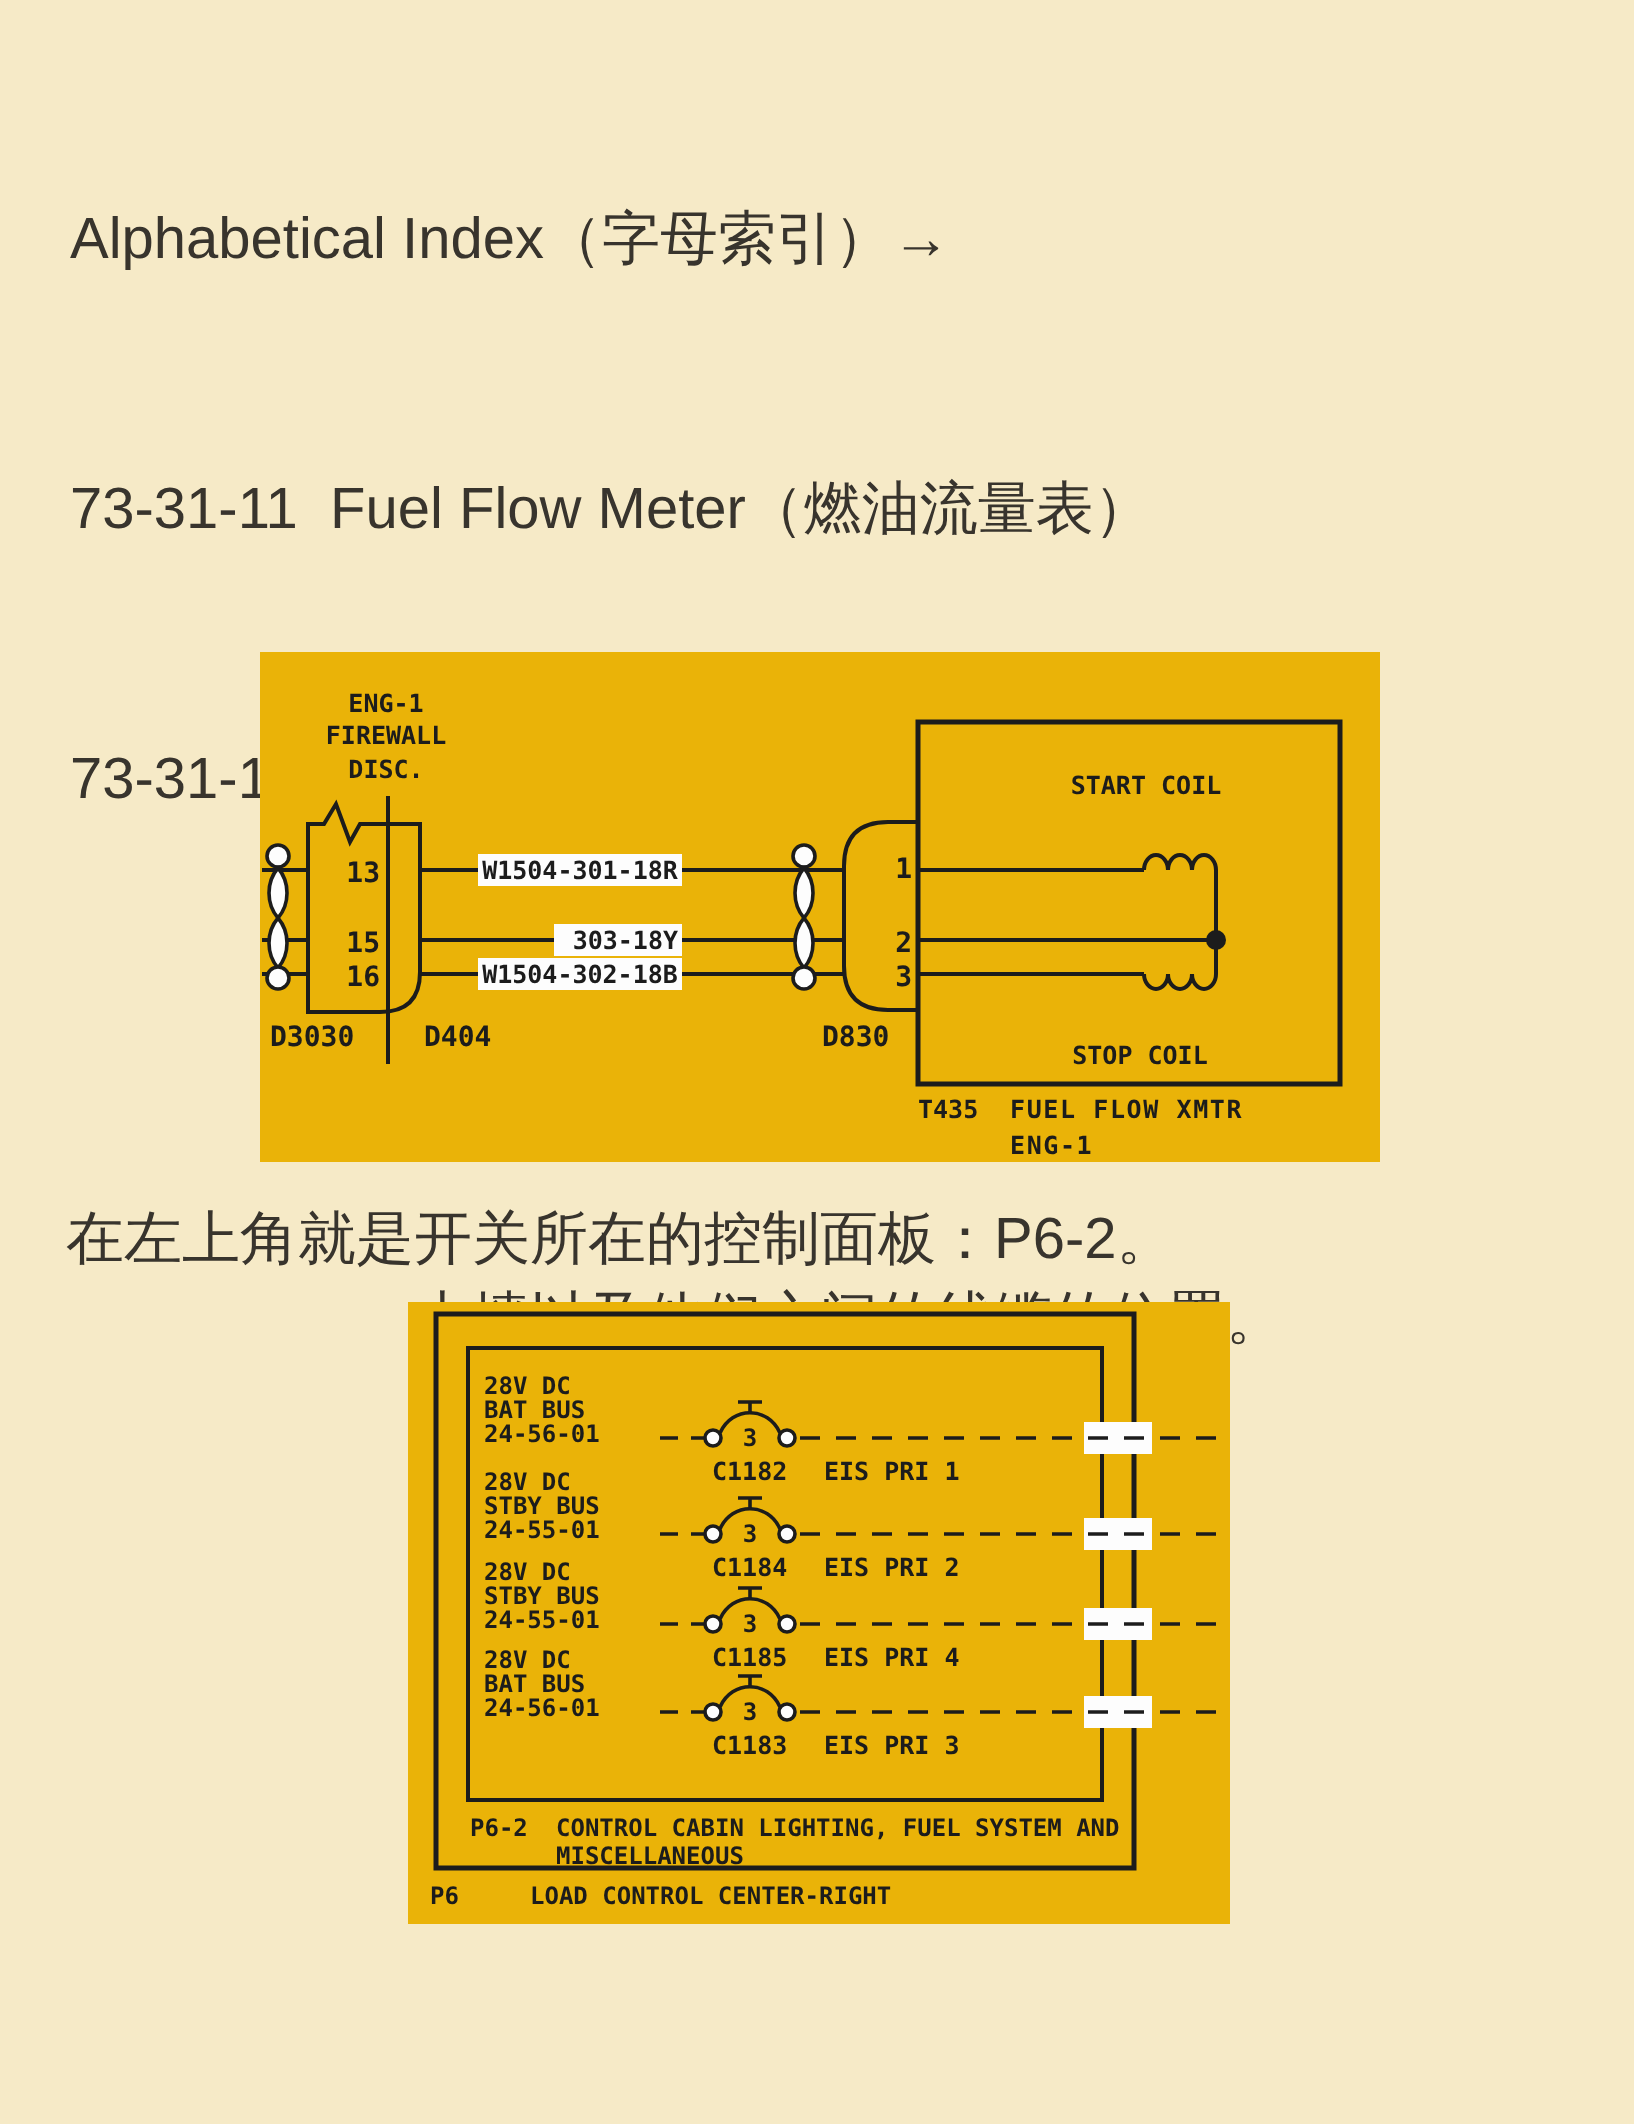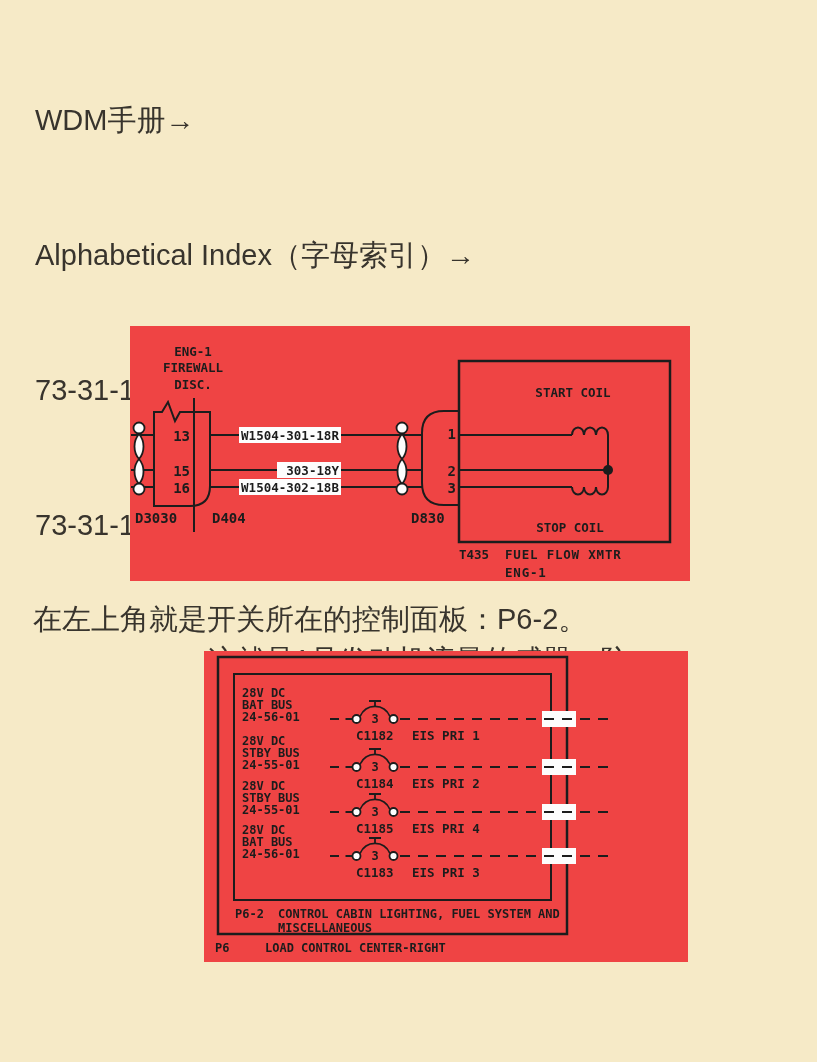--- a/index.html
+++ b/index.html
@@ -8,42 +8,41 @@
     width:817px;height:1062px;
     background:#f6eac7;
     font-family:"Liberation Sans",sans-serif;
     color:#38342d;
     overflow:hidden;
   }
   .tblock{position:absolute;font-size:29px;line-height:45px;white-space:pre;}
   .tblock .indent{padding-left:172px;}
   .midnote{position:absolute;left:33px;top:600px;font-size:29px;white-space:pre;text-align:center;}
   .conclusion{position:absolute;left:33px;top:966px;font-size:29px;line-height:46px;white-space:pre;}
-  .panel{position:absolute;background:#ef4444;text-decoration:underline;}
+  .panel{position:absolute;background:#eab308;text-decoration:underline;}
   .panel1{left:130px;top:326px;width:560px;height:255px;}
-  .panel2{left:204px;top:651px;width:484px;height:311px;}
+  .panel2{left:204px;top:651px;width:411px;height:311px;}
   svg{display:block;}
   svg text{
     font-family:"DejaVu Sans Mono","Liberation Mono",monospace;
     font-weight:700;fill:#1c1c1c;font-size:12.5px;
   }
   svg text.pin{font-size:14px;}
   svg text.small{font-size:12px;}
   .ln{stroke:#1c1c1c;stroke-width:2;fill:none;}
   .ln25{stroke:#1c1c1c;stroke-width:2.5;fill:none;}
   .ln18{stroke:#1c1c1c;stroke-width:1.8;fill:none;}
   .wfill{fill:#fdfdfd;}
 </style>
 </head>
 <body>
 
 <div class="page">
 
   <div class="tblock" style="left:35px;top:8px;">
-    <div>WDM手册→</div>
     <div>Alphabetical Index（字母索引）→</div>
     <div>73-31-11  Fuel Flow Meter（燃油流量表）</div>
     <div>73-31-11→由右下角（即下图）线路图可知，</div>
     <div class="indent">这就是1号发动机流量传感器、防</div>
     <div class="indent">火墙以及他们之间的线缆的位置。</div>
   </div>
 
   <div class="panel panel1">
     <svg width="560" height="255" viewBox="0 0 560 255">
 

